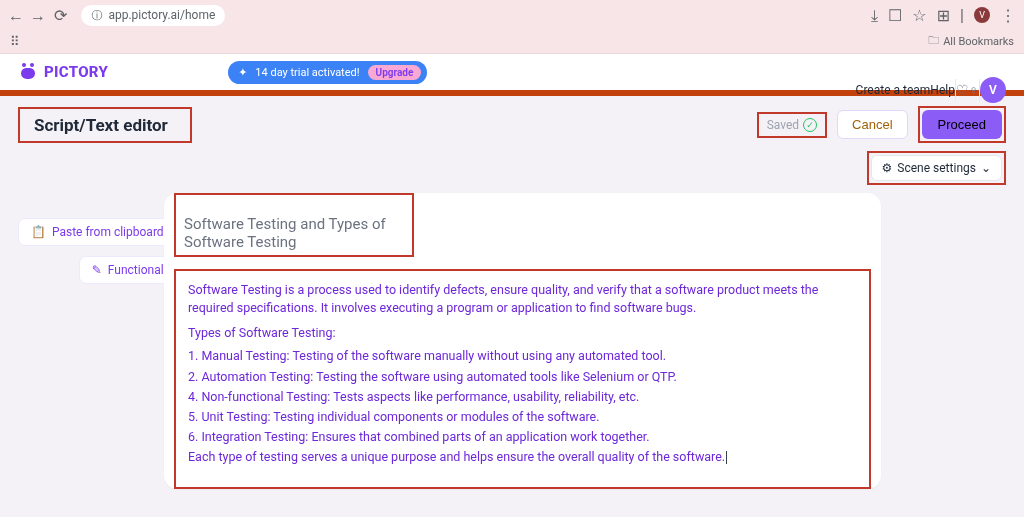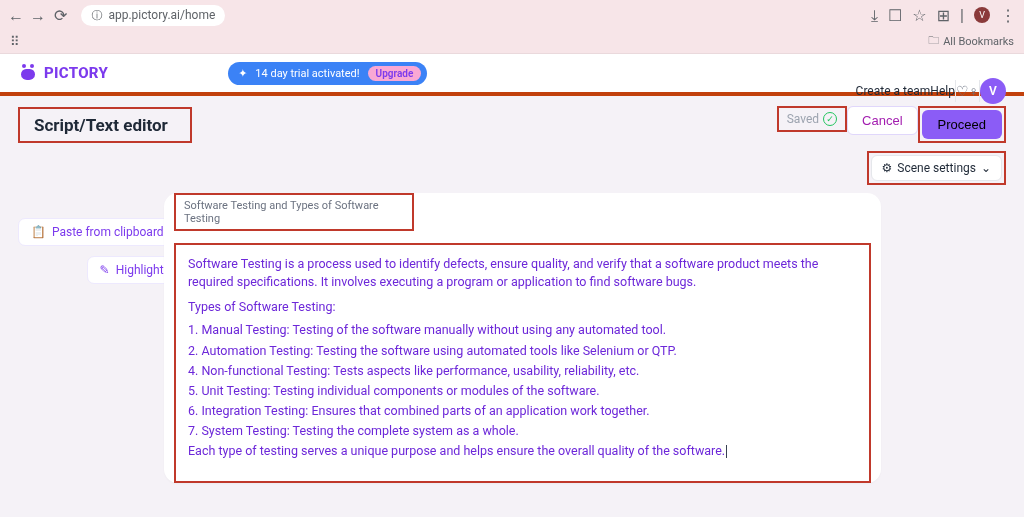--- a/index.html
+++ b/index.html
@@ -13,55 +13,55 @@
 .url-pill { background: #fff; border-radius: 14px; padding: 3px 10px; font-size: 12px; color: #5f6368; display: flex; align-items: center; gap: 6px; margin-left: 6px; }
 .url-pill .lock { font-size: 11px; }
 .right-icons { margin-left: auto; display: flex; align-items: center; gap: 10px; color: #5f6368; }
 .right-icons .avatar-small { width: 16px; height: 16px; border-radius: 50%; background: #8a3a3a; color: #fff; font-size: 9px; display: flex; align-items: center; justify-content: center; }
 
 .bookmarks-bar { background: #f7e5e8; height: 24px; display: flex; align-items: center; padding: 0 10px; font-size: 11px; color: #5f6368; border-bottom: 1px solid rgba(0,0,0,0.05); }
 .bookmarks-bar .grid-ic { font-size: 13px; }
 .bookmarks-bar .allbm { margin-left: auto; display: flex; gap: 4px; align-items: center; }
 
 
-.app-header { background: #fff; height: 42px; display: flex; align-items: center; padding: 0 18px; border-bottom: 4px solid #c2410c; }
+.app-header { background: #fff; height: 42px; display: flex; align-items: center; padding: 0 18px; border-bottom: 6px solid #c2410c; }
 .logo { display: flex; align-items: center; gap: 6px; color: #7c3aed; font-weight: 800; font-size: 15px; letter-spacing: 0.3px; }
 .logo-mark { width: 20px; height: 20px; position: relative; }
 .logo-mark::before { content: ""; position: absolute; left: 3px; top: 6px; width: 14px; height: 11px; background: #7c3aed; border-radius: 7px 7px 8px 8px; }
 .logo-mark::after { content: ""; position: absolute; left: 4px; top: 1px; width: 4px; height: 4px; background: #7c3aed; border-radius: 50%; box-shadow: 8px 0 0 #7c3aed; }
 .trial-pill { margin-left: 120px; background: #3b82f6; color: #fff; border-radius: 16px; padding: 4px 6px 4px 10px; font-size: 11px; display: flex; align-items: center; gap: 8px; }
 .trial-pill .upg { background: #f9a8d4; color: #7c3aed; border-radius: 11px; padding: 2px 8px; font-size: 10px; font-weight: 600; }
 .hdr-right { margin-left: auto; display: flex; align-items: center; gap: 0; font-size: 12px; color: #1f2937; margin-top: 36px; }
 .hdr-right .icn { color: #6b7280; font-size: 14px; }
 .hdr-sep { width: 1px; height: 22px; background: #e5e7eb; }
 .avatar { width: 26px; height: 26px; border-radius: 50%; background: #8b5cf6; color: #fff; font-size: 12px; display: flex; align-items: center; justify-content: center; font-weight: 600; }
 
 
 .main { padding: 10px 18px 4px 18px; }
 .top-row { display: flex; align-items: center; }
 .title-box { border: 2px solid #c0392b; padding: 6px 22px 6px 14px; font-weight: 700; font-size: 17px; color: #1f2937; background: transparent; }
-.top-actions { margin-left: auto; display: flex; align-items: flex-start; }
+.top-actions { margin-left: auto; display: flex; align-items: center; gap: 10px; }
 .saved-box { border: 2px solid #c0392b; padding: 4px 8px; display: flex; align-items: center; gap: 4px; font-size: 12px; color: #9ca3af; }
 .saved-box .chk { width: 14px; height: 14px; border: 1.5px solid #22c55e; border-radius: 50%; display: inline-flex; align-items: center; justify-content: center; color: #22c55e; font-size: 9px; }
-.btn-cancel { border: 1px solid #e0d7fb; background: #fff; color: #a21caf; border-radius: 6px; padding: 6px 14px; font-size: 13px; }
+.btn-cancel { border: 1px solid #e0d7fb; background: #fff; color: #a16207; border-radius: 6px; padding: 6px 14px; font-size: 13px; }
 .proceed-wrap { border: 2px solid #c0392b; padding: 2px; }
 .btn-proceed { background: #8b5cf6; color: #000000; border: none; border-radius: 6px; padding: 7px 16px; font-size: 13px; font-weight: 500; }
 
 .scene-row { display: flex; justify-content: flex-end; margin-top: 8px; }
 .scene-box { border: 2px solid #c0392b; padding: 2px; }
 .scene-btn { background: #fff; border: 1px solid #e5e7eb; border-radius: 6px; padding: 5px 10px; font-size: 12px; display: flex; align-items: center; gap: 5px; color: #1f2937; }
 
 
 .left-tools { position: absolute; left: 18px; top: 218px; display: flex; flex-direction: column; gap: 10px; align-items: flex-end; }
 .tool-btn { background: #fff; border: 1px solid #ede9fe; color: #7c3aed; border-radius: 7px; padding: 6px 12px; font-size: 12px; display: flex; align-items: center; gap: 6px; }
 
 
 .editor-card { background: #fff; border-radius: 14px; margin: 6px 0 0 146px; width: 717px; padding: 0; position: relative; box-shadow: 0 1px 2px rgba(0,0,0,0.03); }
 .title-field-wrap { border: 2px solid #c0392b; padding: 4px 8px; margin: 8px 0 0 10px; width: 240px; }
-.title-field { font-size: 11px; color: #6b7280; }
+.title-field { font-size: 15px; color: #6b7280; margin-top: 16px; }
 .body-wrap { border: 2px solid #c0392b; margin: 12px 10px 10px 10px; padding: 10px 12px 14px 12px; }
 .body-wrap p { font-size: 12.5px; color: #6d28d9; line-height: 1.45; margin-bottom: 7px; }
 .body-wrap .list-line { margin-bottom: 2px; }
 .body-wrap .sect { margin-bottom: 5px; }
 .cursor { border-right: 1px solid #374151; display: inline-block; height: 13px; vertical-align: middle; margin-left: 1px; }
 </style>
 </head>
 <body>
 
 <div class="browser-bar">
@@ -138,34 +138,33 @@
     </div>
   </div>
 
   <div class="left-tools">
     <div class="tool-btn">
       <span>📋</span>
       <span>Paste from clipboard</span>
     </div>
     <div class="tool-btn">
       <span>✎</span>
-      <span>Highlight</span>
+      <span>Functional</span>
     </div>
   </div>
 
   <div class="editor-card">
     <div class="title-field-wrap">
       <div class="title-field">Software Testing and Types of Software Testing</div>
     </div>
     <div class="body-wrap">
       <p>Software Testing is a process used to identify defects, ensure quality, and verify that a software product meets the required specifications. It involves executing a program or application to find software bugs.</p>
       <p class="sect">Types of Software Testing:</p>
       <p class="list-line">1. Manual Testing: Testing of the software manually without using any automated tool.</p>
       <p class="list-line">2. Automation Testing: Testing the software using automated tools like Selenium or QTP.</p>
       <p class="list-line">4. Non-functional Testing: Tests aspects like performance, usability, reliability, etc.</p>
       <p class="list-line">5. Unit Testing: Testing individual components or modules of the software.</p>
       <p class="list-line">6. Integration Testing: Ensures that combined parts of an application work together.</p>
-      <p class="list-line">7. System Testing: Testing the complete system as a whole.</p>
       <p><span>Each type of testing serves a unique purpose and helps ensure the overall quality of the software.</span><span class="cursor"></span></p>
     </div>
   </div>
 
 </div>
 
 </body></html>

